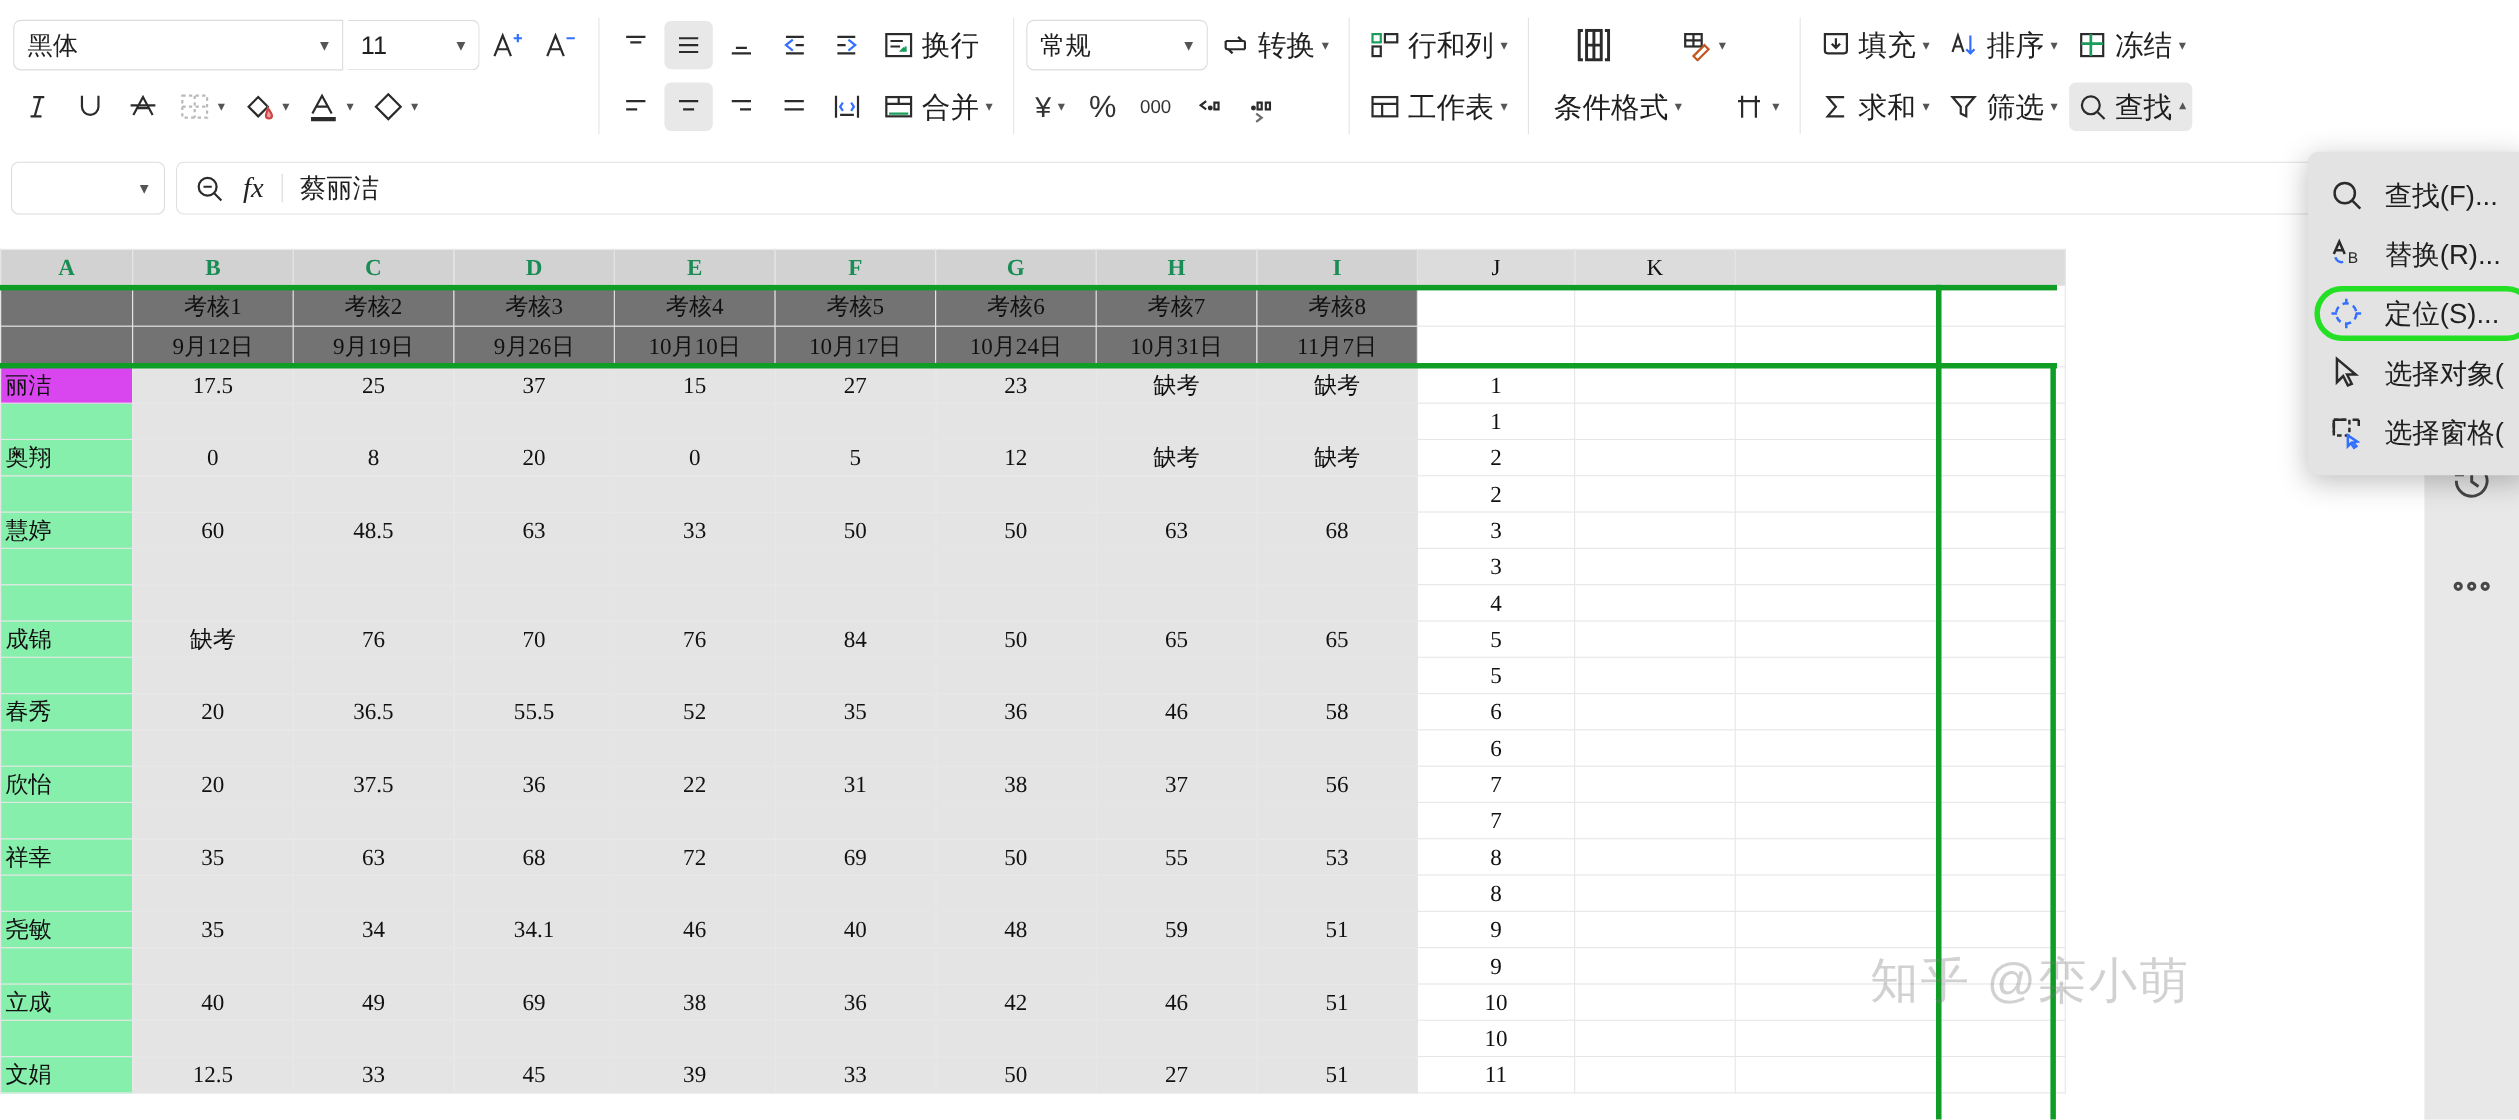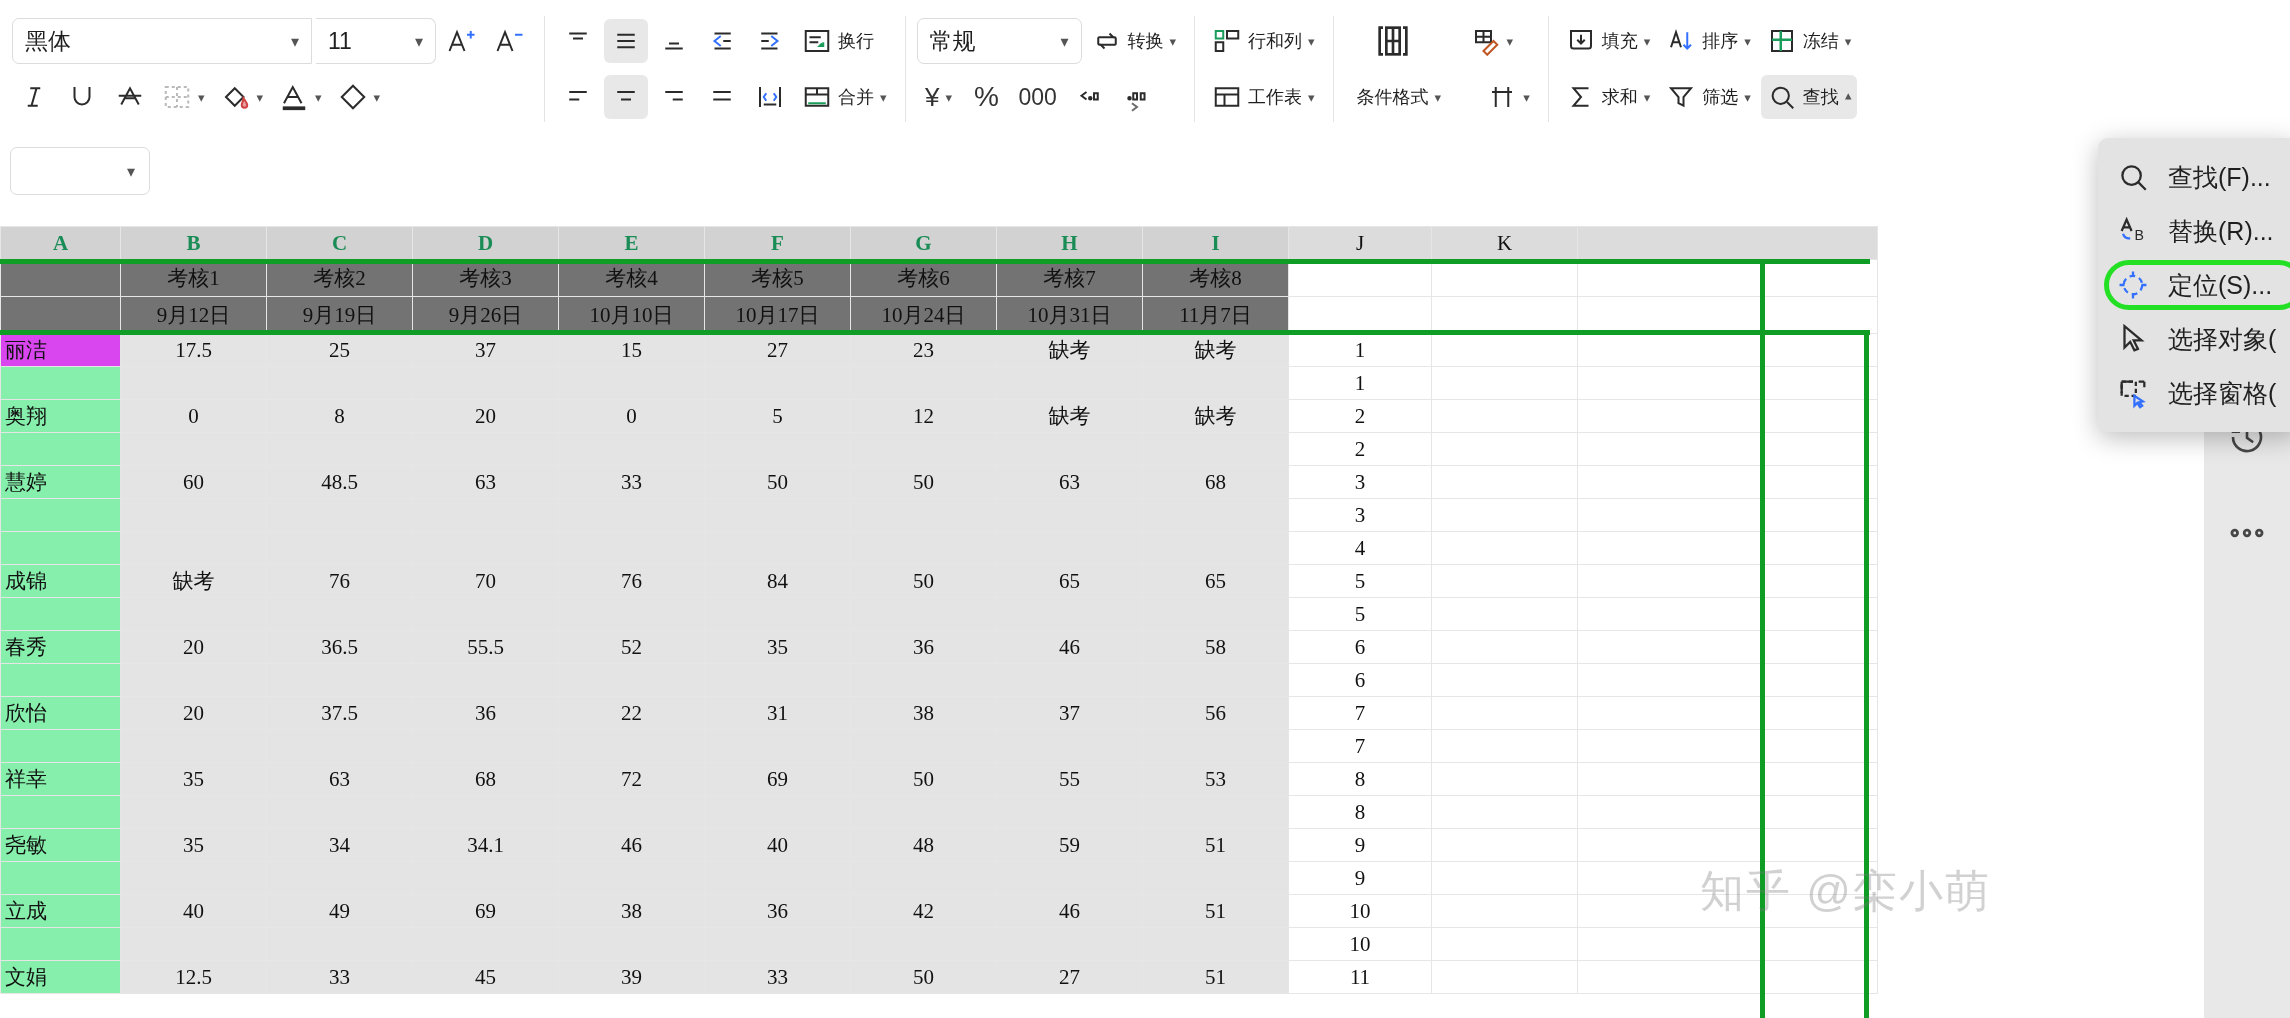--- a/index.html
+++ b/index.html
@@ -28,21 +28,21 @@
   }
   .rib-row { display: flex; align-items: center; height: 56px; gap: 4px; }
 
   .ctl {
     display: flex; align-items: center; justify-content: center;
     height: 44px; min-width: 44px; border-radius: 6px;
     color: #333; cursor: default; padding: 0 6px;
     font-size: 22px;
   }
   .ctl.active { background: #e8e8e8; }
-  .ctl .lbl { font-size: 18px; margin-left: 6px; color: #1f1f1f; white-space: nowrap; }
+  .ctl .lbl { font-size: 26px; margin-left: 6px; color: #1f1f1f; white-space: nowrap; }
   .caret { font-size: 13px; margin-left: 6px; color: #555; }
 
   .combo {
     display: flex; align-items: center; justify-content: space-between;
     height: 46px; border: 1px solid #dcdcdc; border-radius: 7px;
     background: #fff; padding: 0 12px; font-size: 23px; color: #1f1f1f;
   }
   .combo .cv { white-space: nowrap; overflow: hidden; }
   .combo .ca { color: #555; font-size: 16px; margin-left: 10px; }
 
@@ -313,21 +313,21 @@
       </div>
       <div class="rib-row">
         <div class="ctl">
           <span style="font-size:26px">¥</span>
           <span class="caret">▾</span>
         </div>
         <div class="ctl">
           <span style="font-size:28px">%</span>
         </div>
         <div class="ctl">
-          <span style="font-size:23px;line-height:1">000</span>
+          <span style="font-size:17px;line-height:1">000</span>
         </div>
         <div class="ctl">
           <svg class="ico" viewBox="0 0 24 24">
               <path d="M10 8 L6 11 L10 14"></path>
               <circle cx="13" cy="13" r="1" style="fill:#2b2b2b"></circle>
               <path d="M16 9 h3 v5 h-3 z"></path>
             </svg>
         </div>
         <div class="ctl">
           <svg class="ico" viewBox="0 0 24 24">
@@ -447,20 +447,31 @@
           <span class="caret" style="transform:rotate(180deg)">▾</span>
         </div>
       </div>
     </div>
   </div>
 
   <div class="fbar">
     <div class="namebox">
       <span></span>
       <span class="ca" style="font-size:16px;color:#555;margin-left:10px">▾</span>
+    </div>
+    <div class="fx-wrap">
+      <span>
+        <svg class="ico" viewBox="0 0 24 24">
+            <circle cx="11" cy="11" r="6.5"></circle>
+            <path d="M8 11 H14 M15.6 15.6 L21 21"></path>
+          </svg>
+      </span>
+      <span style="font-family:'Liberation Serif',serif;font-style:italic;font-size:26px;color:#222">fx</span>
+      <span class="fx-sep"></span>
+      <span class="fx-val">蔡丽洁</span>
     </div>
   </div>
 
   <div class="gridwrap">
     <table class="sheet">
       <colgroup>
         <col style="width:120px">
           <col style="width:146px">
           <col style="width:146px">
         <col style="width:146px">

